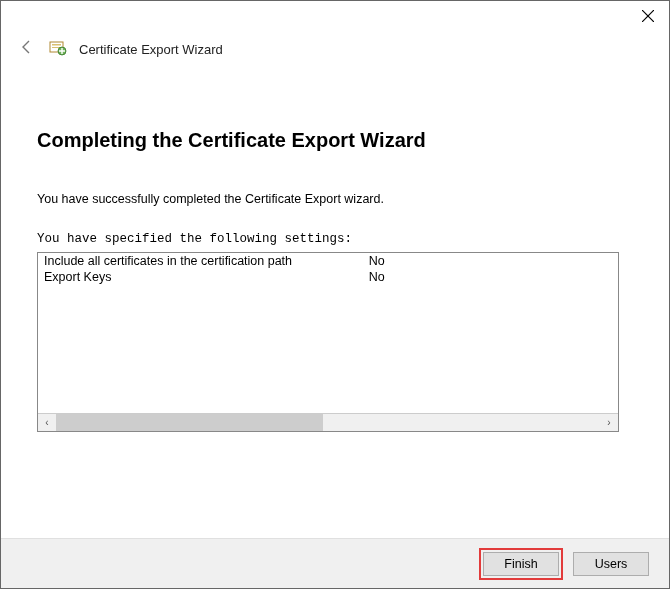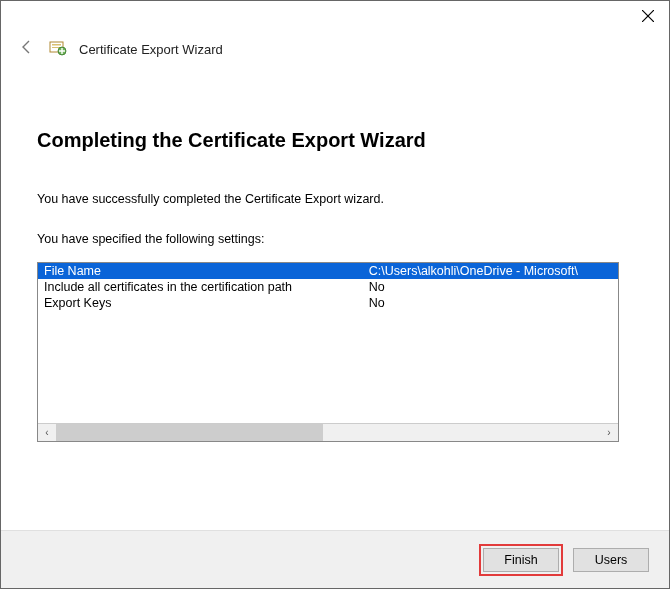--- a/index.html
+++ b/index.html
@@ -59,21 +59,22 @@
   .page-heading {
     font-size: 20px;
     font-weight: 600;
     color: #000;
     margin: 44px 0 40px 0;
   }
   .success-text {
     margin-bottom: 26px;
   }
   .settings-label {
-    margin-bottom: 16px;
+    margin-bottom: 6px;
+    font-family: Liberation Mono, monospace;
   }
 
   .settings-box {
     border: 1px solid #888;
     height: 180px;
     display: flex;
     flex-direction: column;
     background: #fff;
   }
   .settings-scroll {
@@ -119,21 +120,21 @@
   }
   .hscroll .thumb {
     position: absolute;
     left: 0; top: 0;
     height: 17px;
     width: 49%;
     background: #cdcdcd;
   }
 
   .button-bar {
-    height: 58px;
+    height: 50px;
     background: #f0f0f0;
     border-top: 1px solid #e0e0e0;
     display: flex;
     justify-content: flex-end;
     align-items: center;
     padding-right: 20px;
     gap: 10px;
   }
   .btn {
     min-width: 76px;
@@ -185,24 +186,20 @@
 
   <div class="content">
     <div class="page-heading">Completing the Certificate Export Wizard</div>
     <div class="success-text">You have successfully completed the Certificate Export wizard.</div>
     <div class="settings-label">You have specified the following settings:</div>
 
     <div class="settings-box">
       <div class="settings-scroll">
         <table class="settings-table">
           <tbody>
-              <tr class="selected">
-            <td class="label-col">File Name</td>
-            <td class="value-col">C:\Users\alkohli\OneDrive - Microsoft\</td>
-          </tr>
           <tr>
             <td class="label-col">Include all certificates in the certification path</td>
             <td class="value-col">No</td>
           </tr>
           <tr>
             <td class="label-col">Export Keys</td>
             <td class="value-col">No</td>
           </tr>
         </tbody>
           </table>

